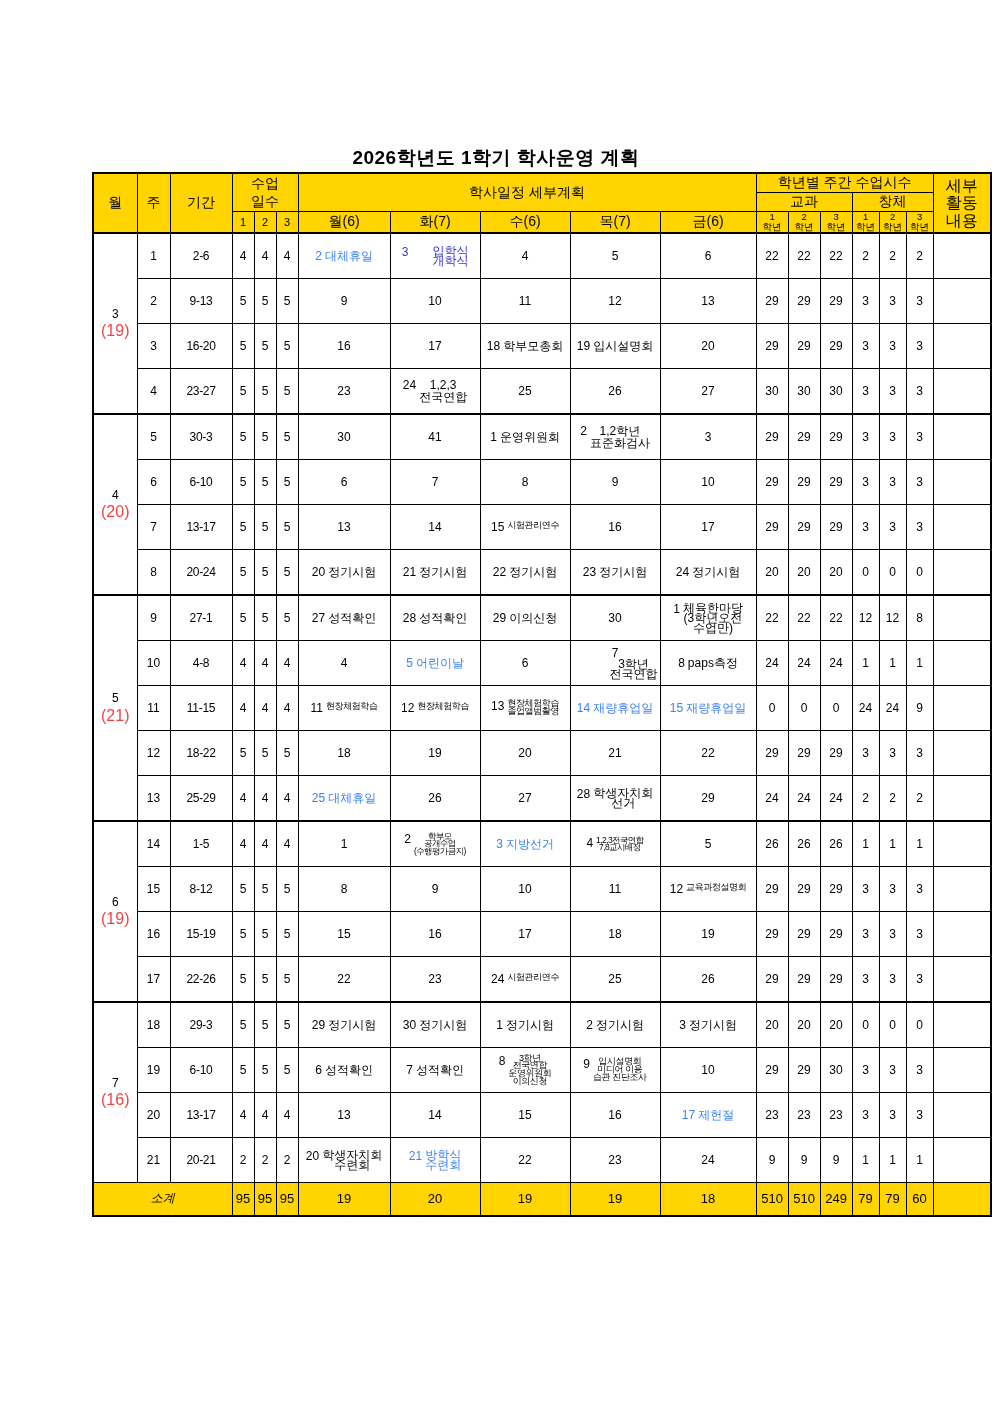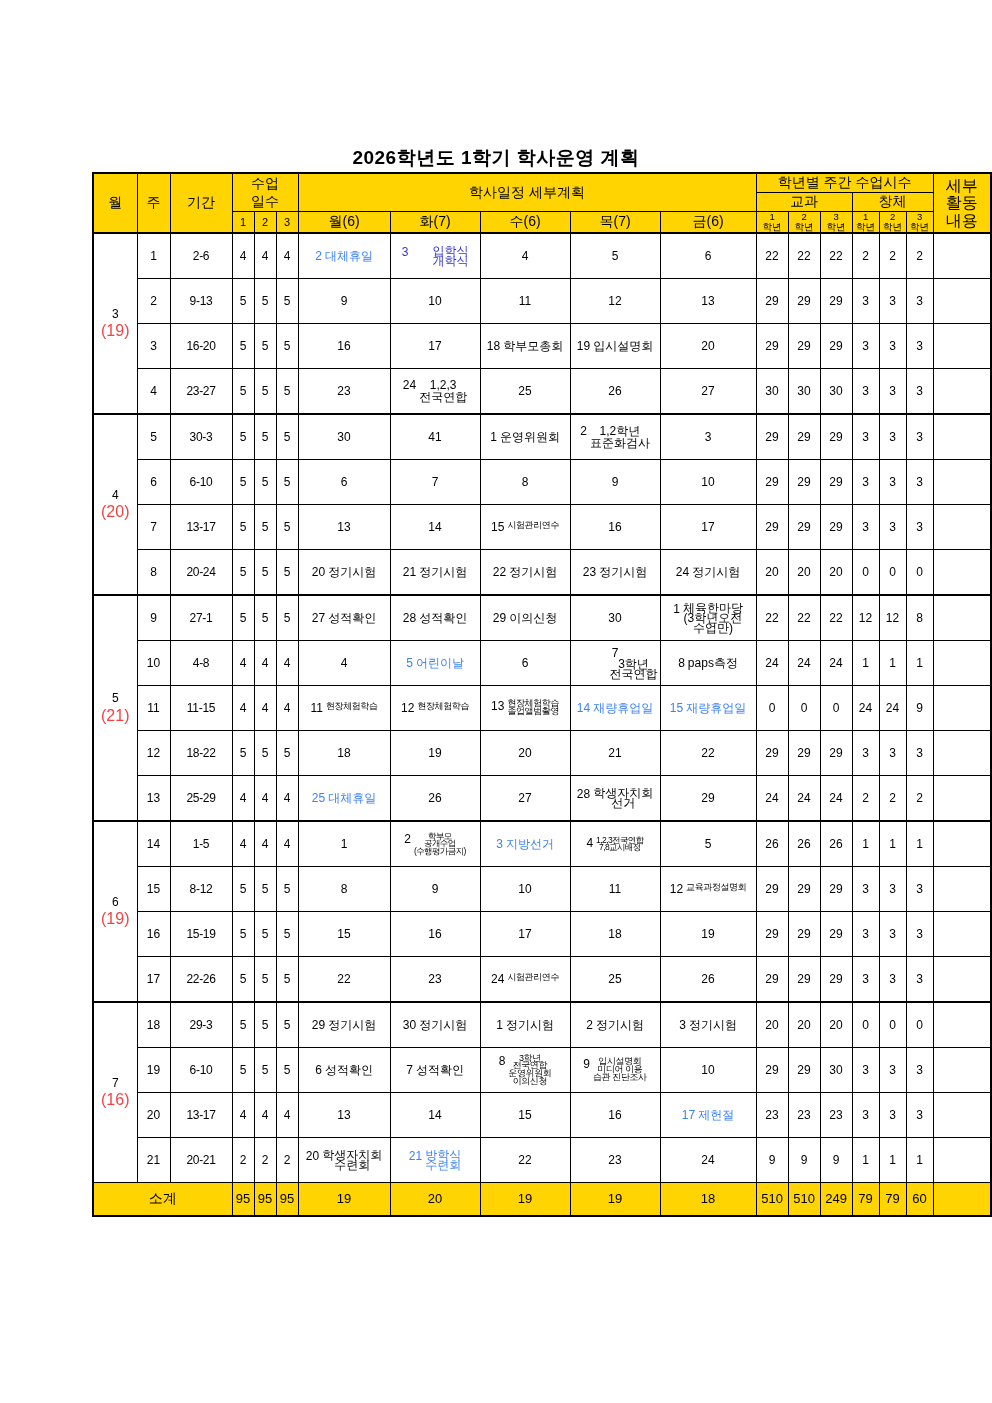--- a/index.html
+++ b/index.html
@@ -94,21 +94,21 @@
   .sqqq { font-size: 8.5px; letter-spacing: -0.6px; line-height: 0.92; }
   td.num {
     font-size: 12px;
   }
   td.detail { }
   tr.total td {
     background: #ffd400;
     font-size: 13px;
     height: 32px;
   }
-  tr.total td.lbl { font-size: 14px; }
+  tr.total td.lbl { font-size: 12px; font-style: italic; }
   tr.dataRow td { height: 44px; }
   .thickTop { border-top: 2px solid #000 !important; }
   table.cal { border: 2px solid #000; }
 </style>
 </head>
 <body>
 
 <div id="page-title">2026학년도 1학기 학사운영 계획</div>
 
 <table class="cal">

